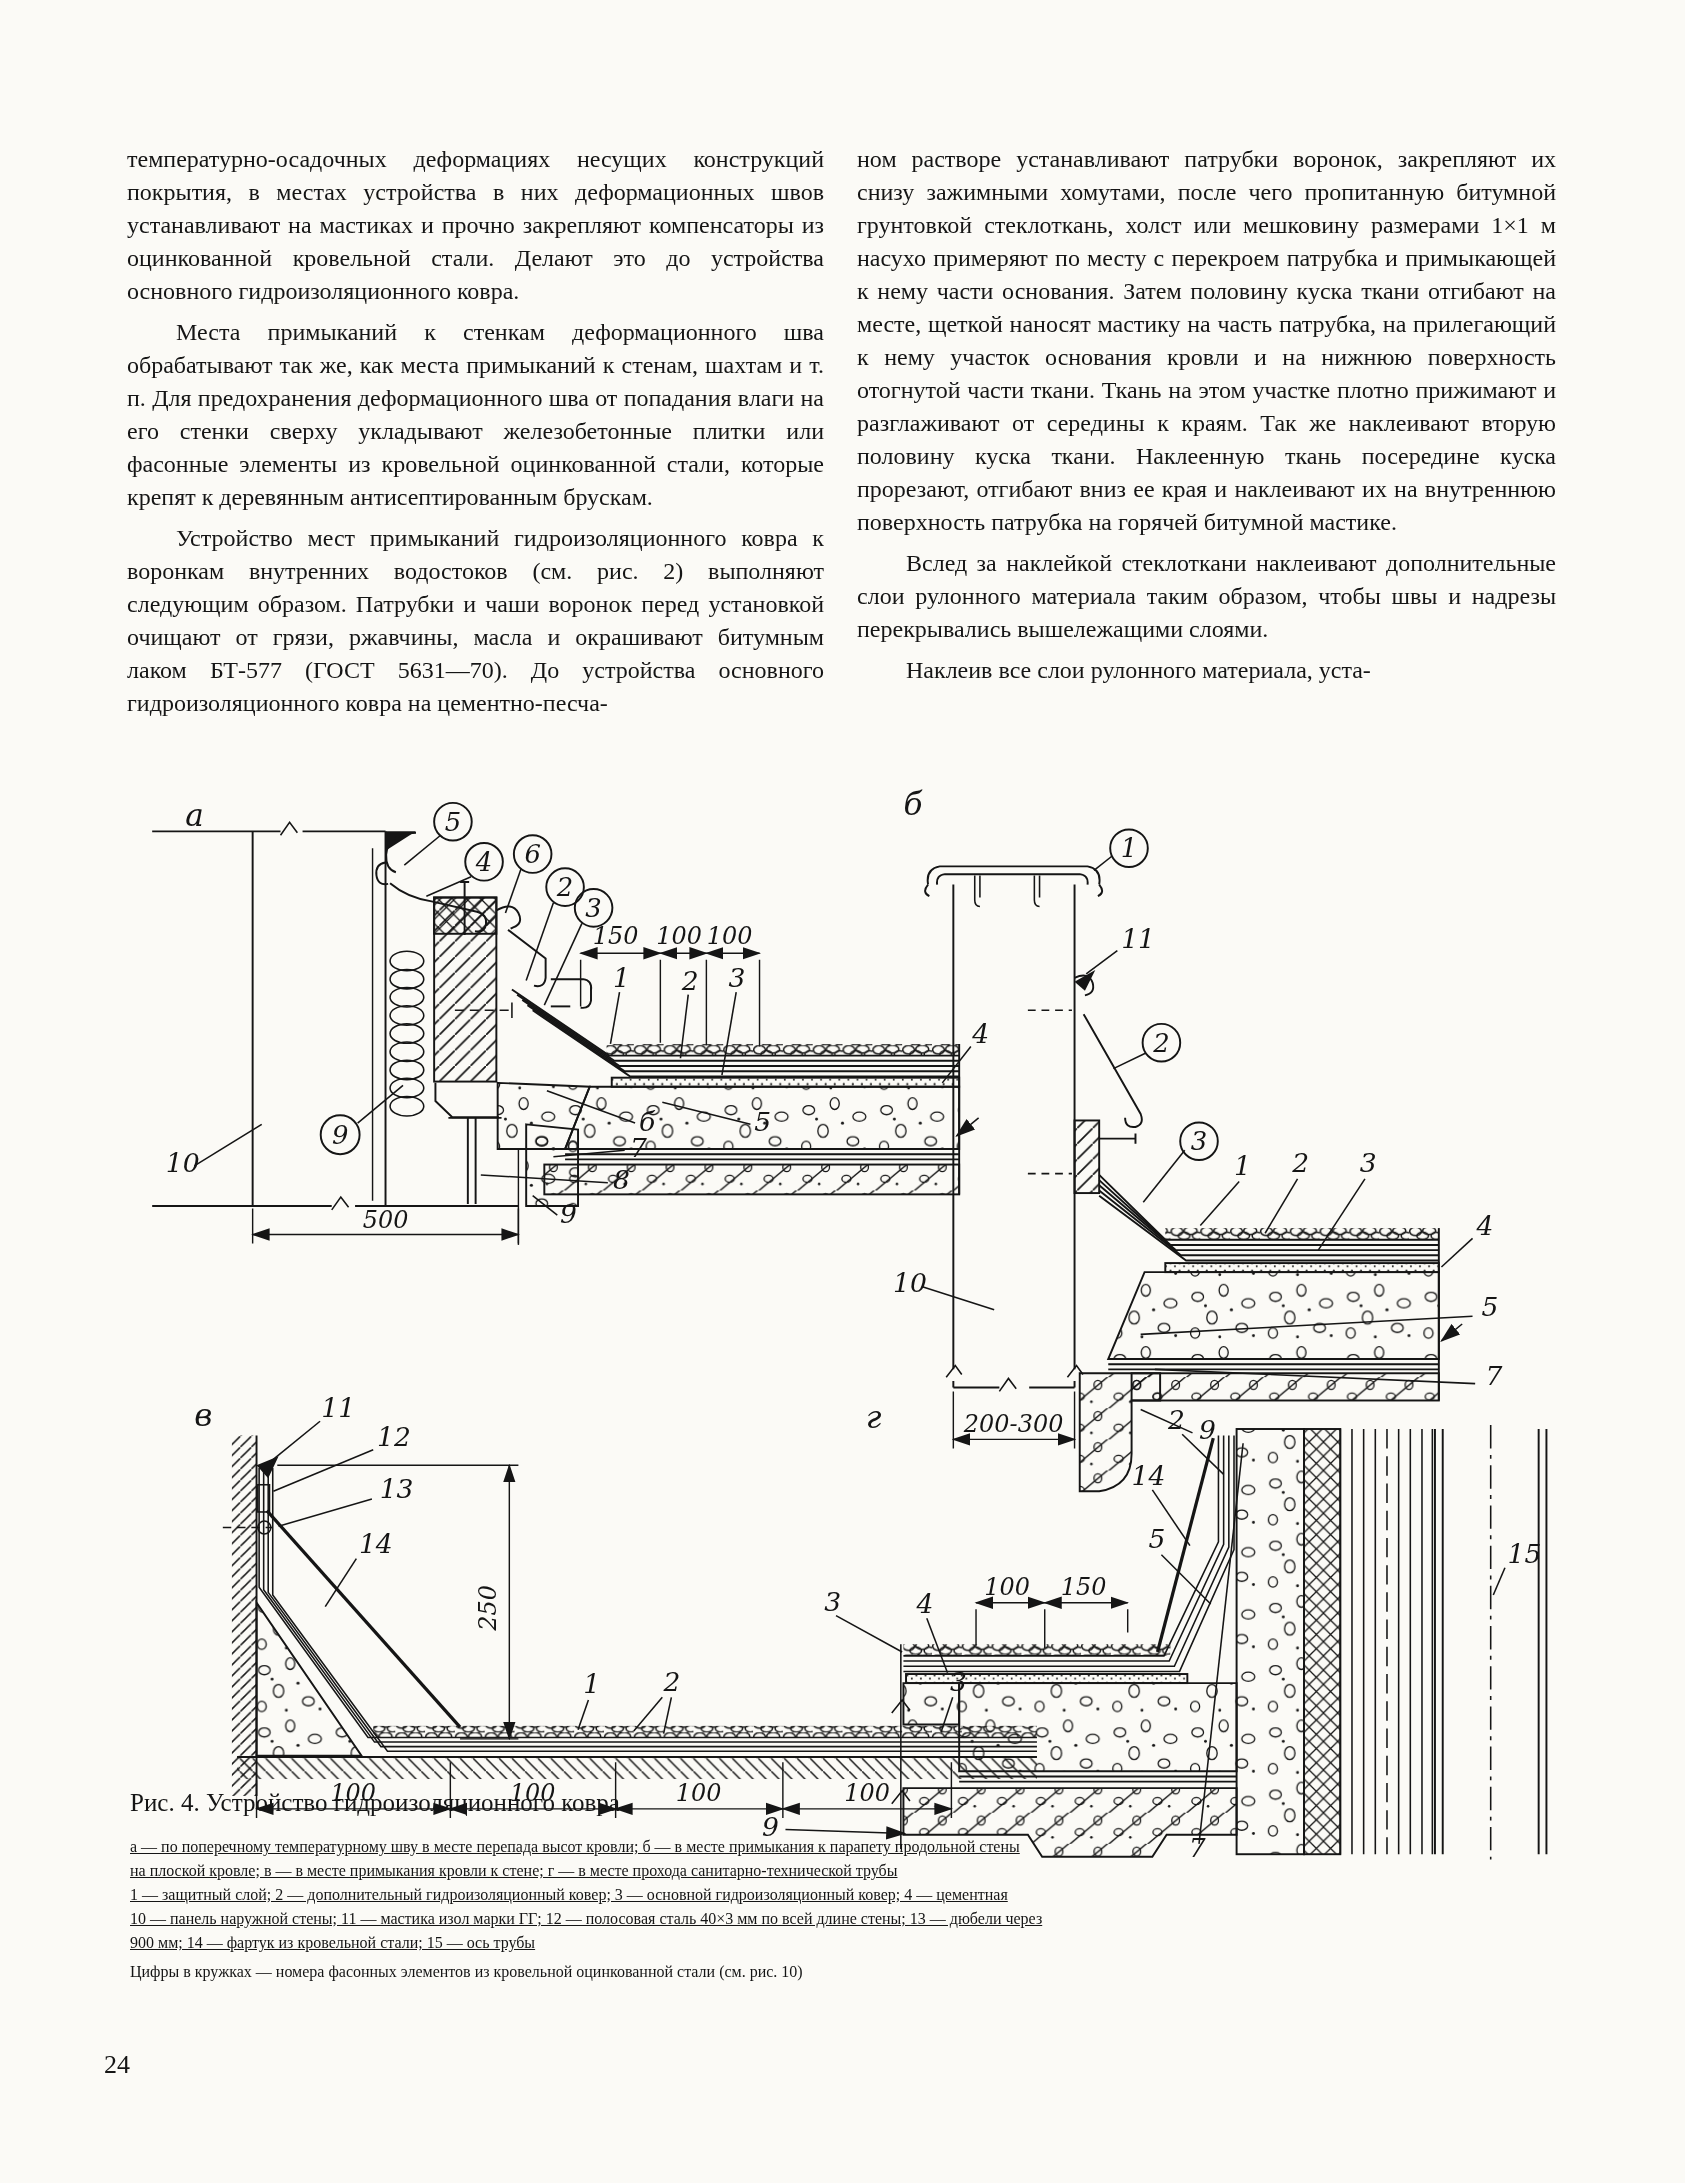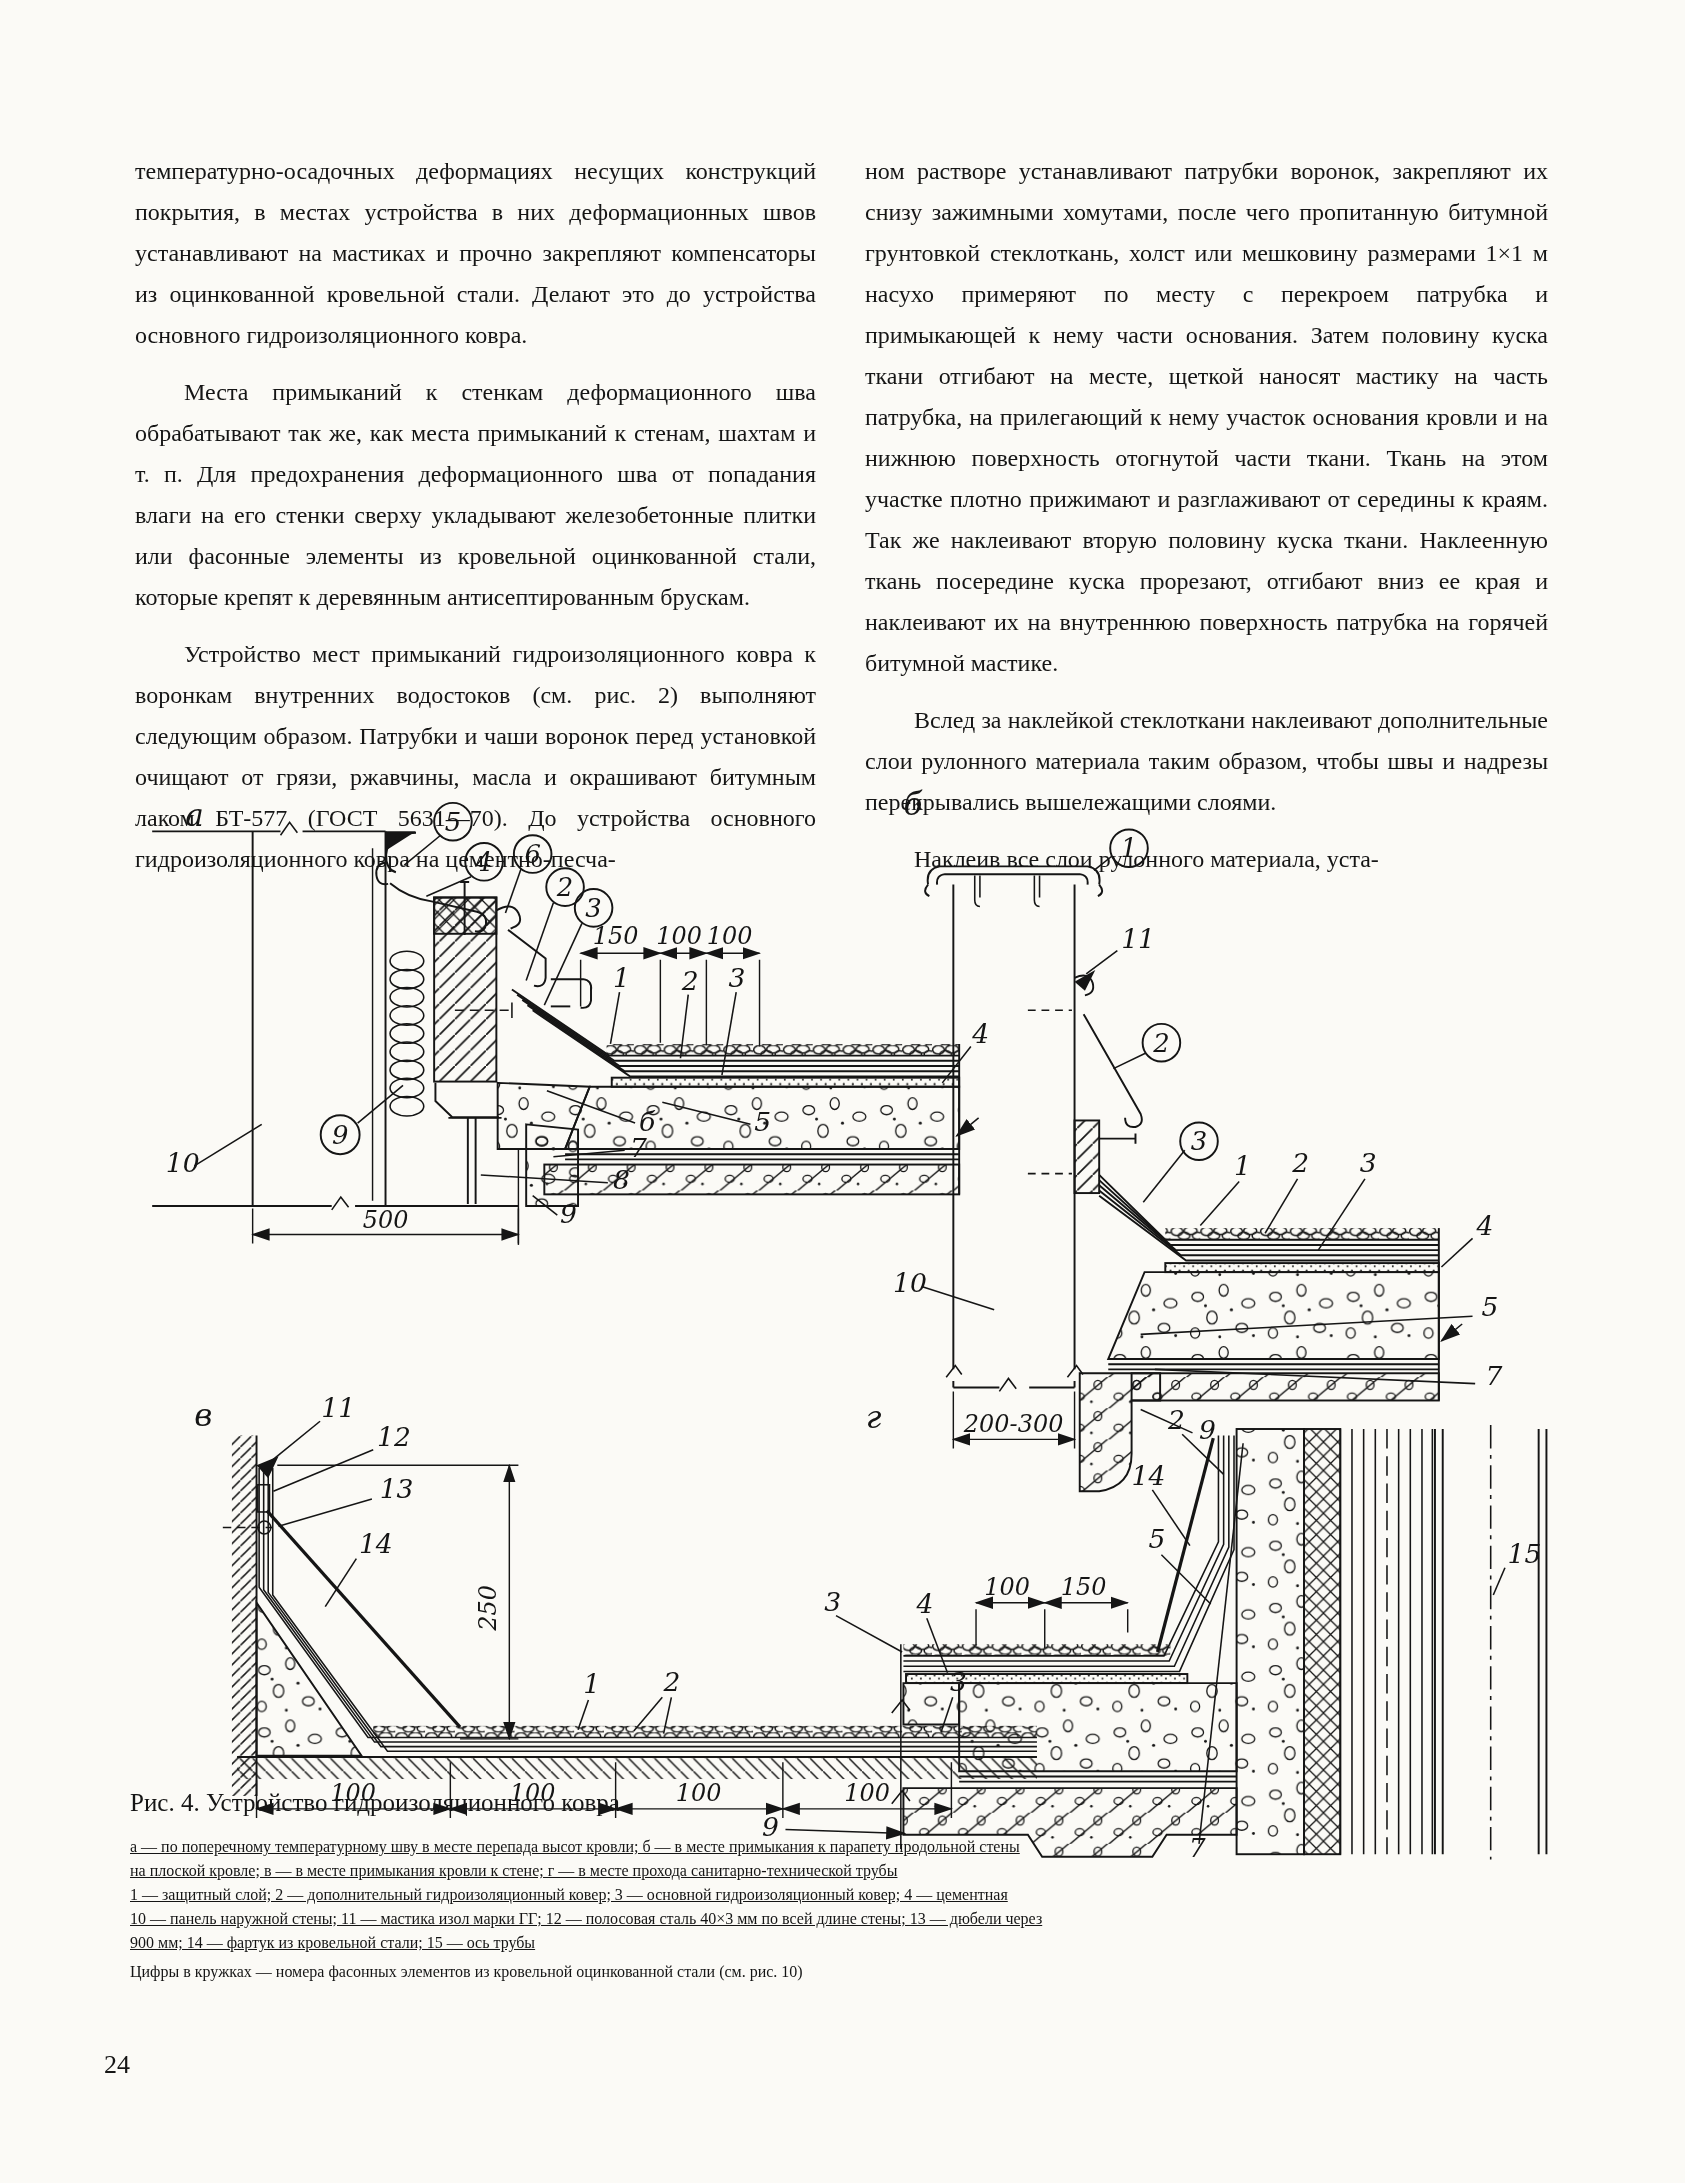--- a/index.html
+++ b/index.html
@@ -4,21 +4,21 @@
 <style>
   html,body{margin:0;padding:0;}
   body{
     width:1685px;height:2183px;position:relative;
     background:#fbfaf6;color:#151515;
     font-family:"Liberation Serif","DejaVu Serif",serif;
   }
   .col{position:absolute;top:135px;}
   #colL{left:119px;width:713px;}
   #colR{left:849px;width:715px;}
-  .col p{margin:16px;font-size:24px;line-height:41px;text-align:justify;}
+  .col p{margin:8px;font-size:24px;line-height:33px;text-align:justify;}
   .col p.ind{text-indent:49px;}
 
   .capwrap{position:absolute;left:130px;top:1789px;width:1427px;text-align:left;}
   .captitle{font-size:25px;margin-bottom:18px;}
   .capline{font-size:16px;line-height:24px;text-decoration:underline;}
   .capnote{font-size:16px;line-height:24px;margin-top:5.2px;}
   .pagenum{position:absolute;left:104px;top:2050px;font-size:26px;}
 
   #fig{position:absolute;left:97px;top:786px;}
   .ln{stroke:#151515;stroke-width:3;fill:none;}

